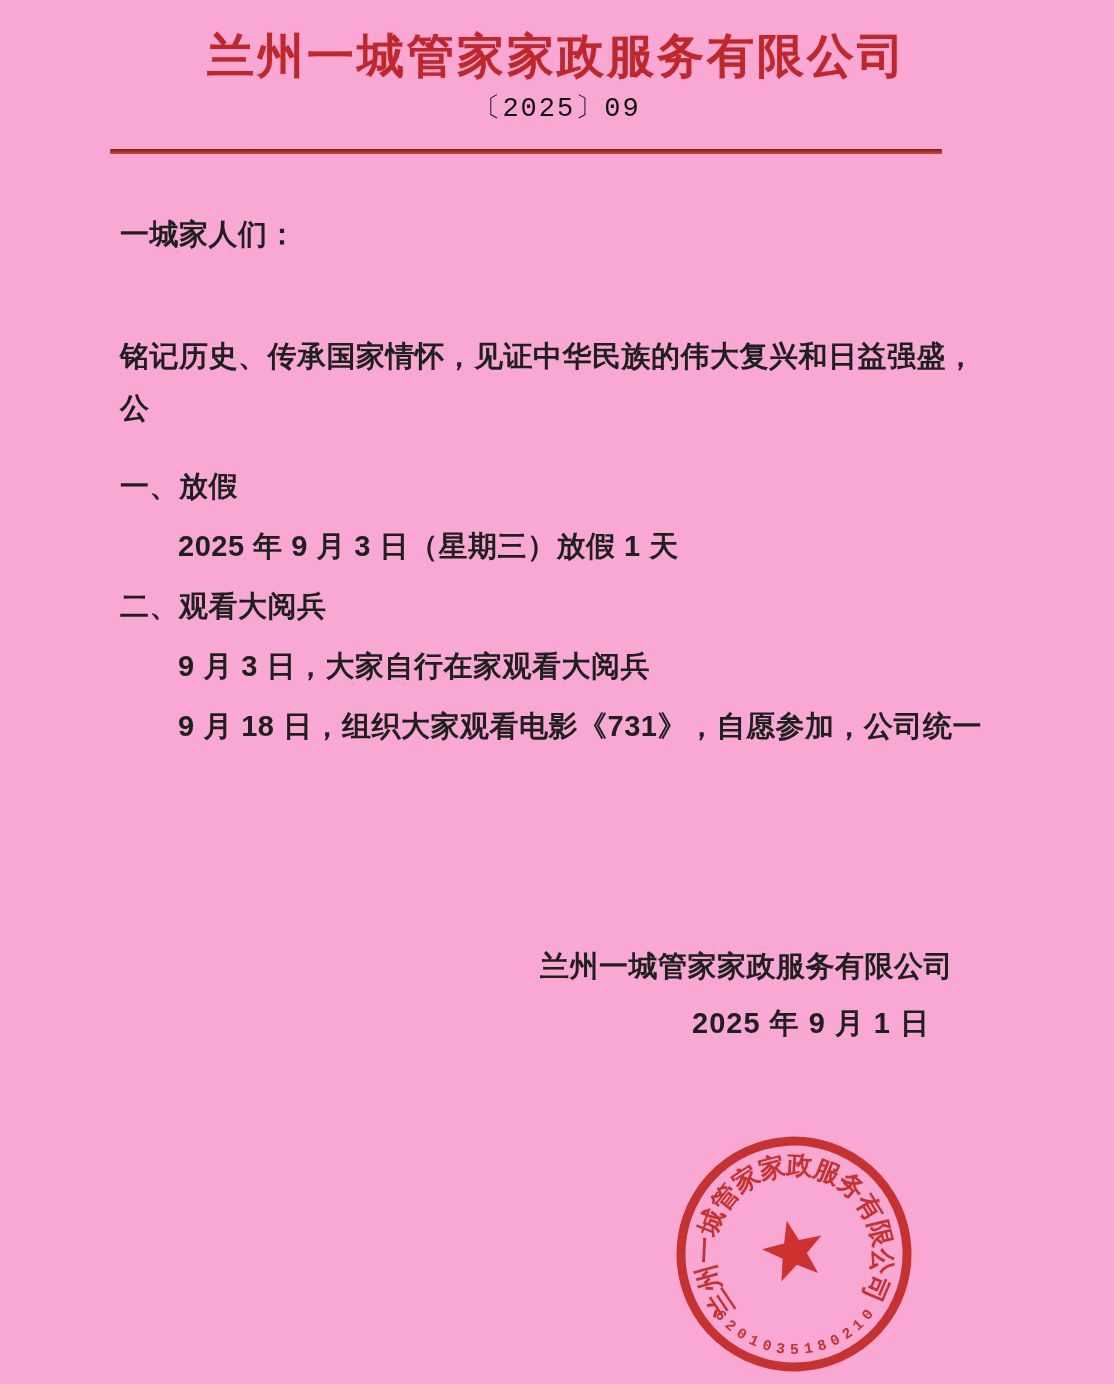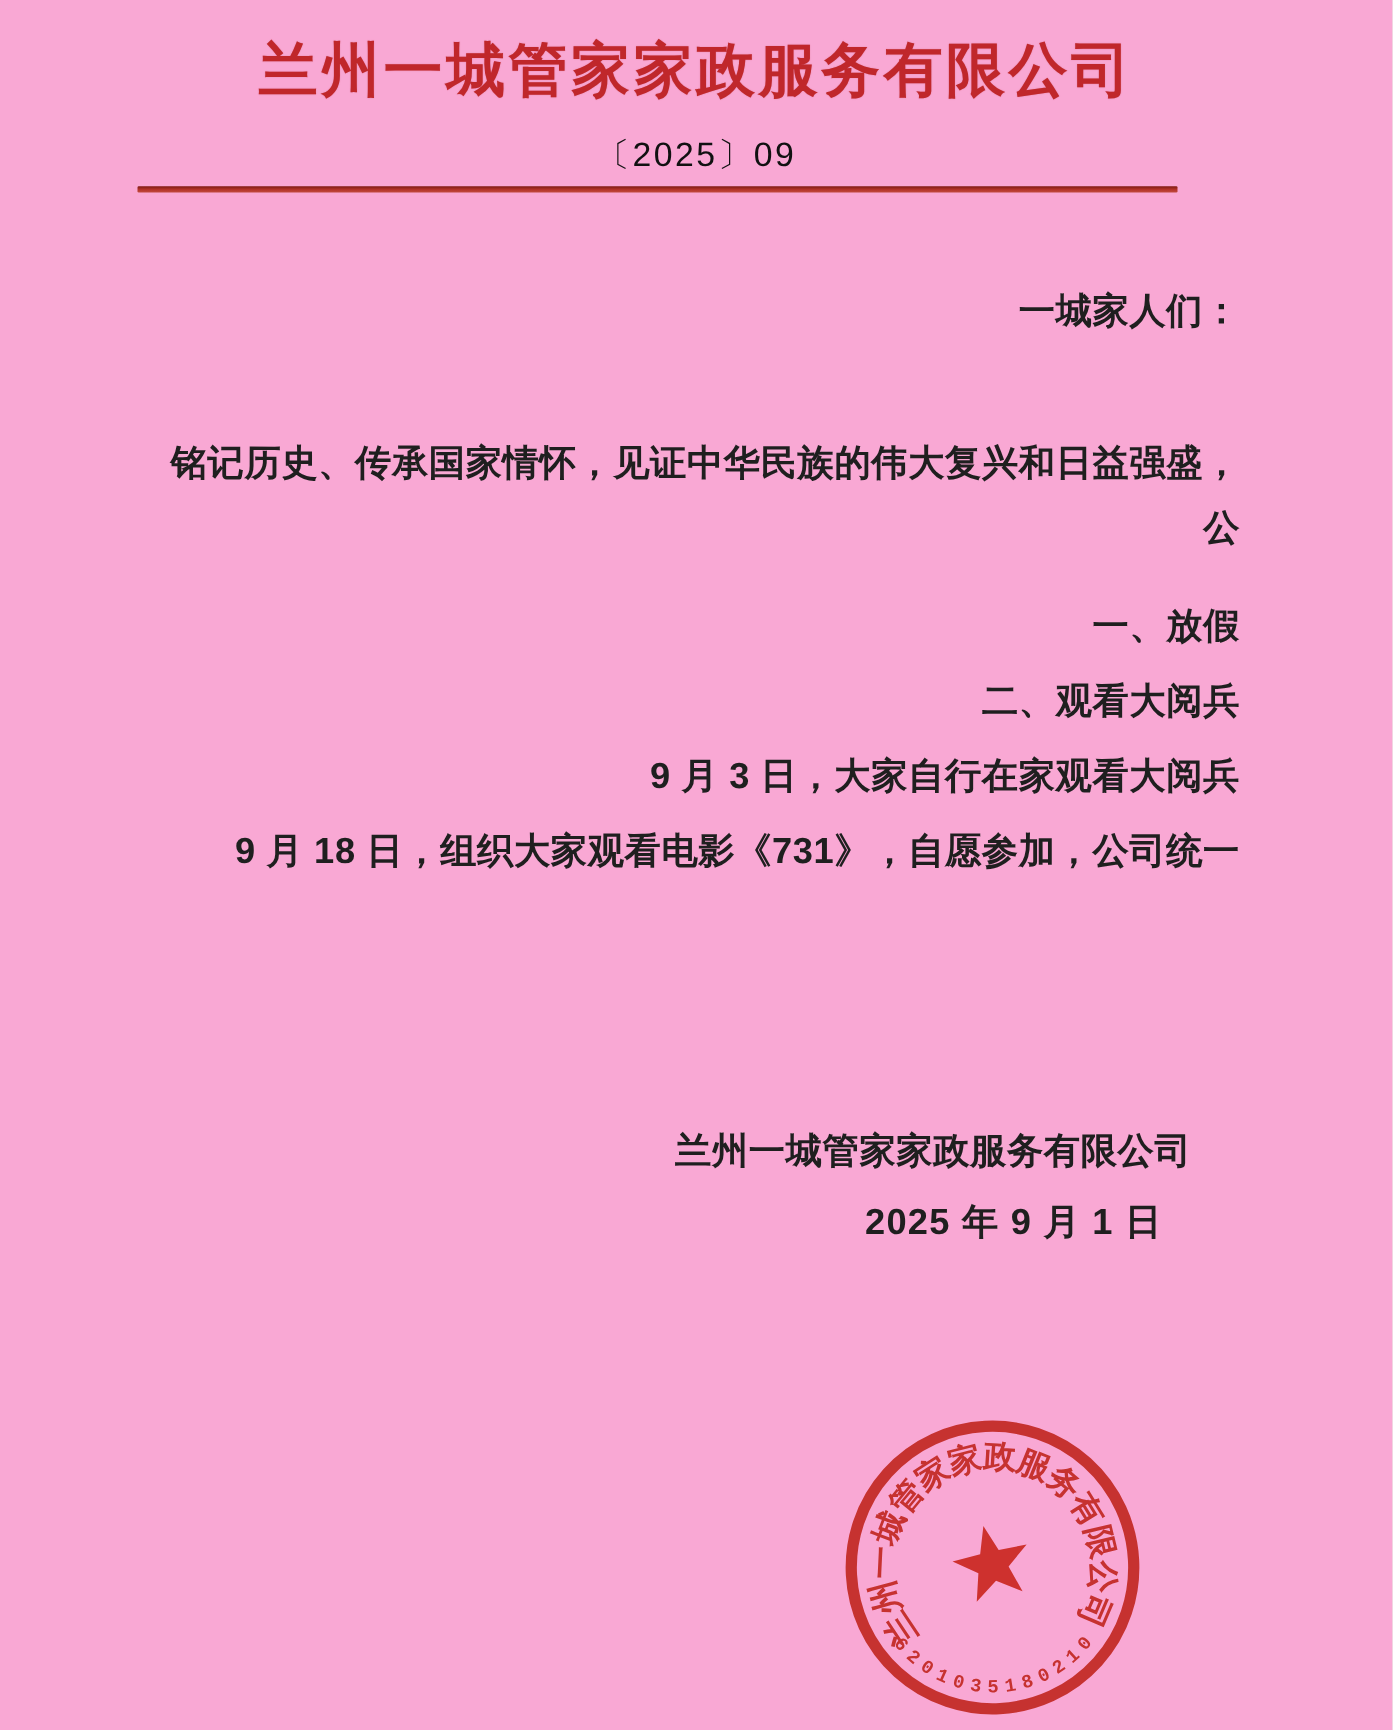--- a/index.html
+++ b/index.html
@@ -22,23 +22,23 @@
     padding-top: 28px;
     text-align: center;
     font-size: 47px;
     line-height: 56px;
     font-weight: 900;
     letter-spacing: 3px;
     color: var(--title-red, #c0272b);
     text-shadow: 0 0 1px rgba(160, 20, 20, 0.35);
   }
   .doc-number {
-    margin-top: 25px;
+    margin-top: 10px;
     text-align: center;
-    font-family: Liberation Sans, sans-serif;
+    font-family: Liberation Mono, monospace;
     font-size: 27px;
     line-height: 30px;
     letter-spacing: 2px;
     color: #111;
   }
   .red-rule {
     position: absolute;
     left: 110px;
     top: 149px;
     width: 832px;
@@ -49,21 +49,20 @@
   .body-text {
     margin: 84px 122px 0 120px;
     font-size: 29px;
     font-weight: 600;
     letter-spacing: 0.5px;
   }
   .line {
     margin: 0;
     height: 60px;
     line-height: 52px;
-    text-align: right;
   }
   .indent { padding-left: 58px; }
   .spacer-1 { height: 62px; }
   .spacer-2 { height: 70px; }
   .sign-block {
     margin-top: 185px;
     font-size: 29px;
     font-weight: 600;
   }
   .signature {
@@ -111,20 +110,21 @@
 
   <div class="red-rule"></div>
 
   <div class="body-text">
     <p class="line">一城家人们：</p>
     <div class="spacer-1"></div>
     <p class="line">铭记历史、传承国家情怀，见证中华民族的伟大复兴和日益强盛，公</p>
     <div class="spacer-2"></div>
 
     <p class="line">一、放假</p>
+    <p class="line indent">2025 年 9 月 3 日（星期三）放假 1 天</p>
 
     <p class="line">二、观看大阅兵</p>
     <p class="line indent">9 月 3 日，大家自行在家观看大阅兵</p>
 
     <p class="line indent">9 月 18 日，组织大家观看电影《731》，自愿参加，公司统一</p>
   </div>
 
   <div class="sign-block">
     <p class="signature">兰州一城管家家政服务有限公司</p>
     <p class="sign-date">2025 年 9 月 1 日</p>

